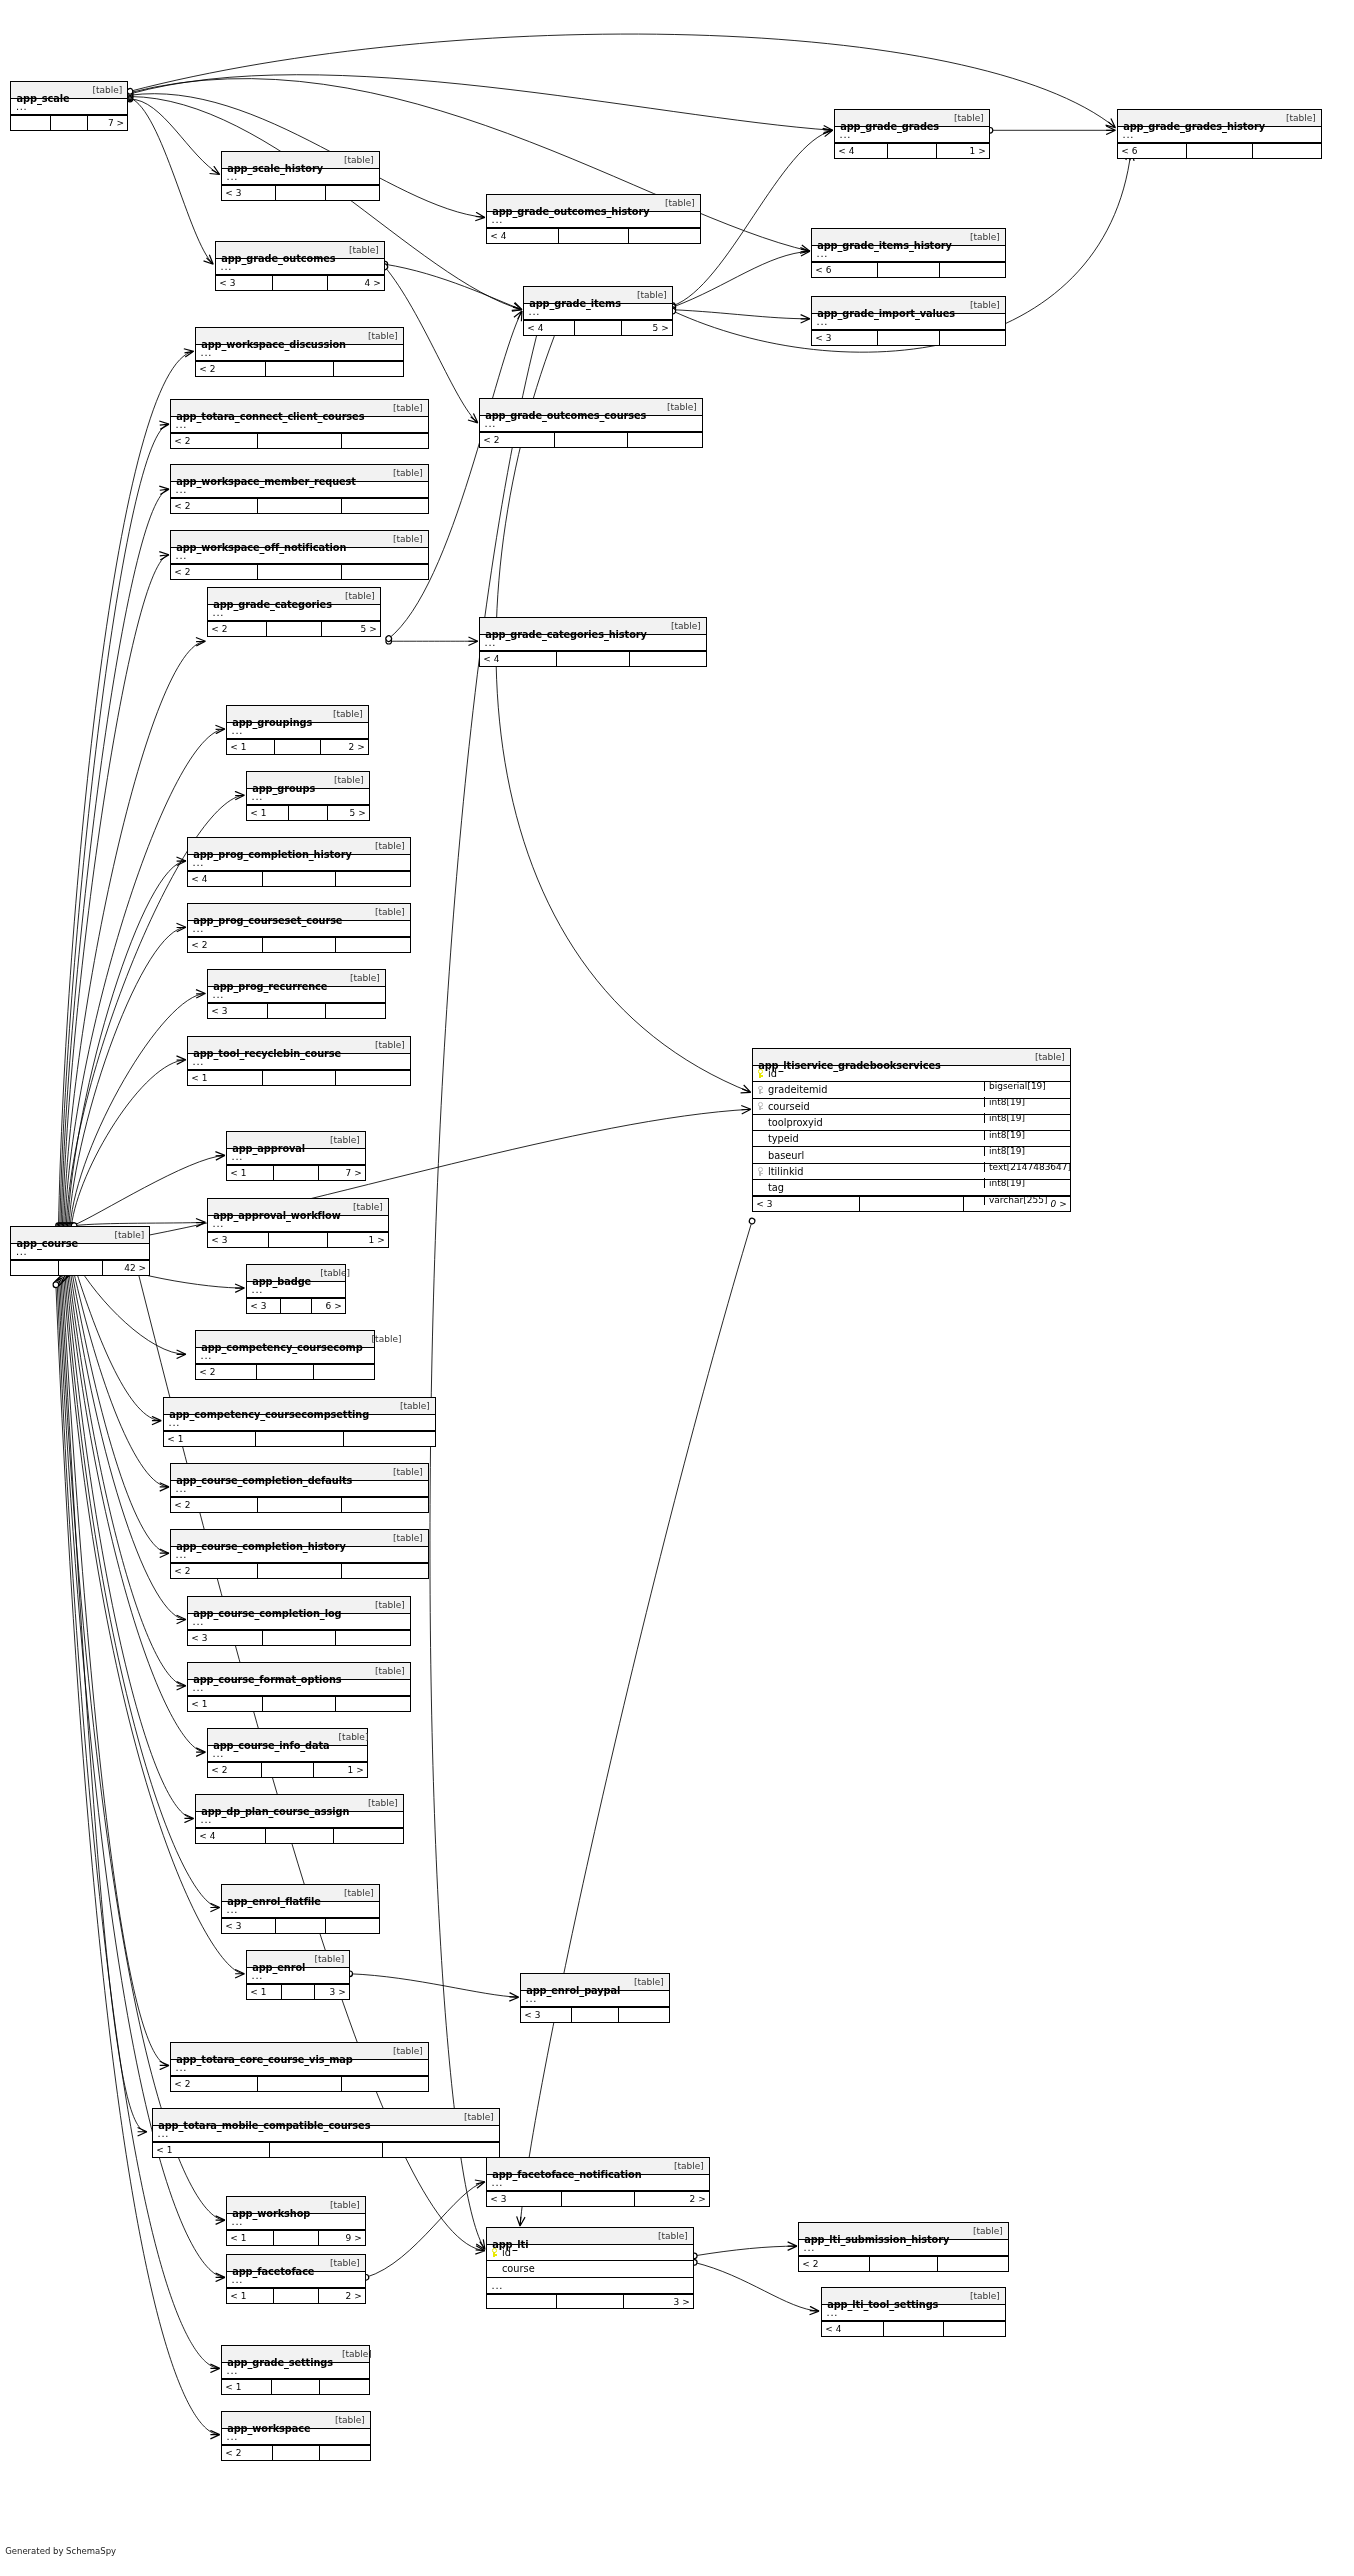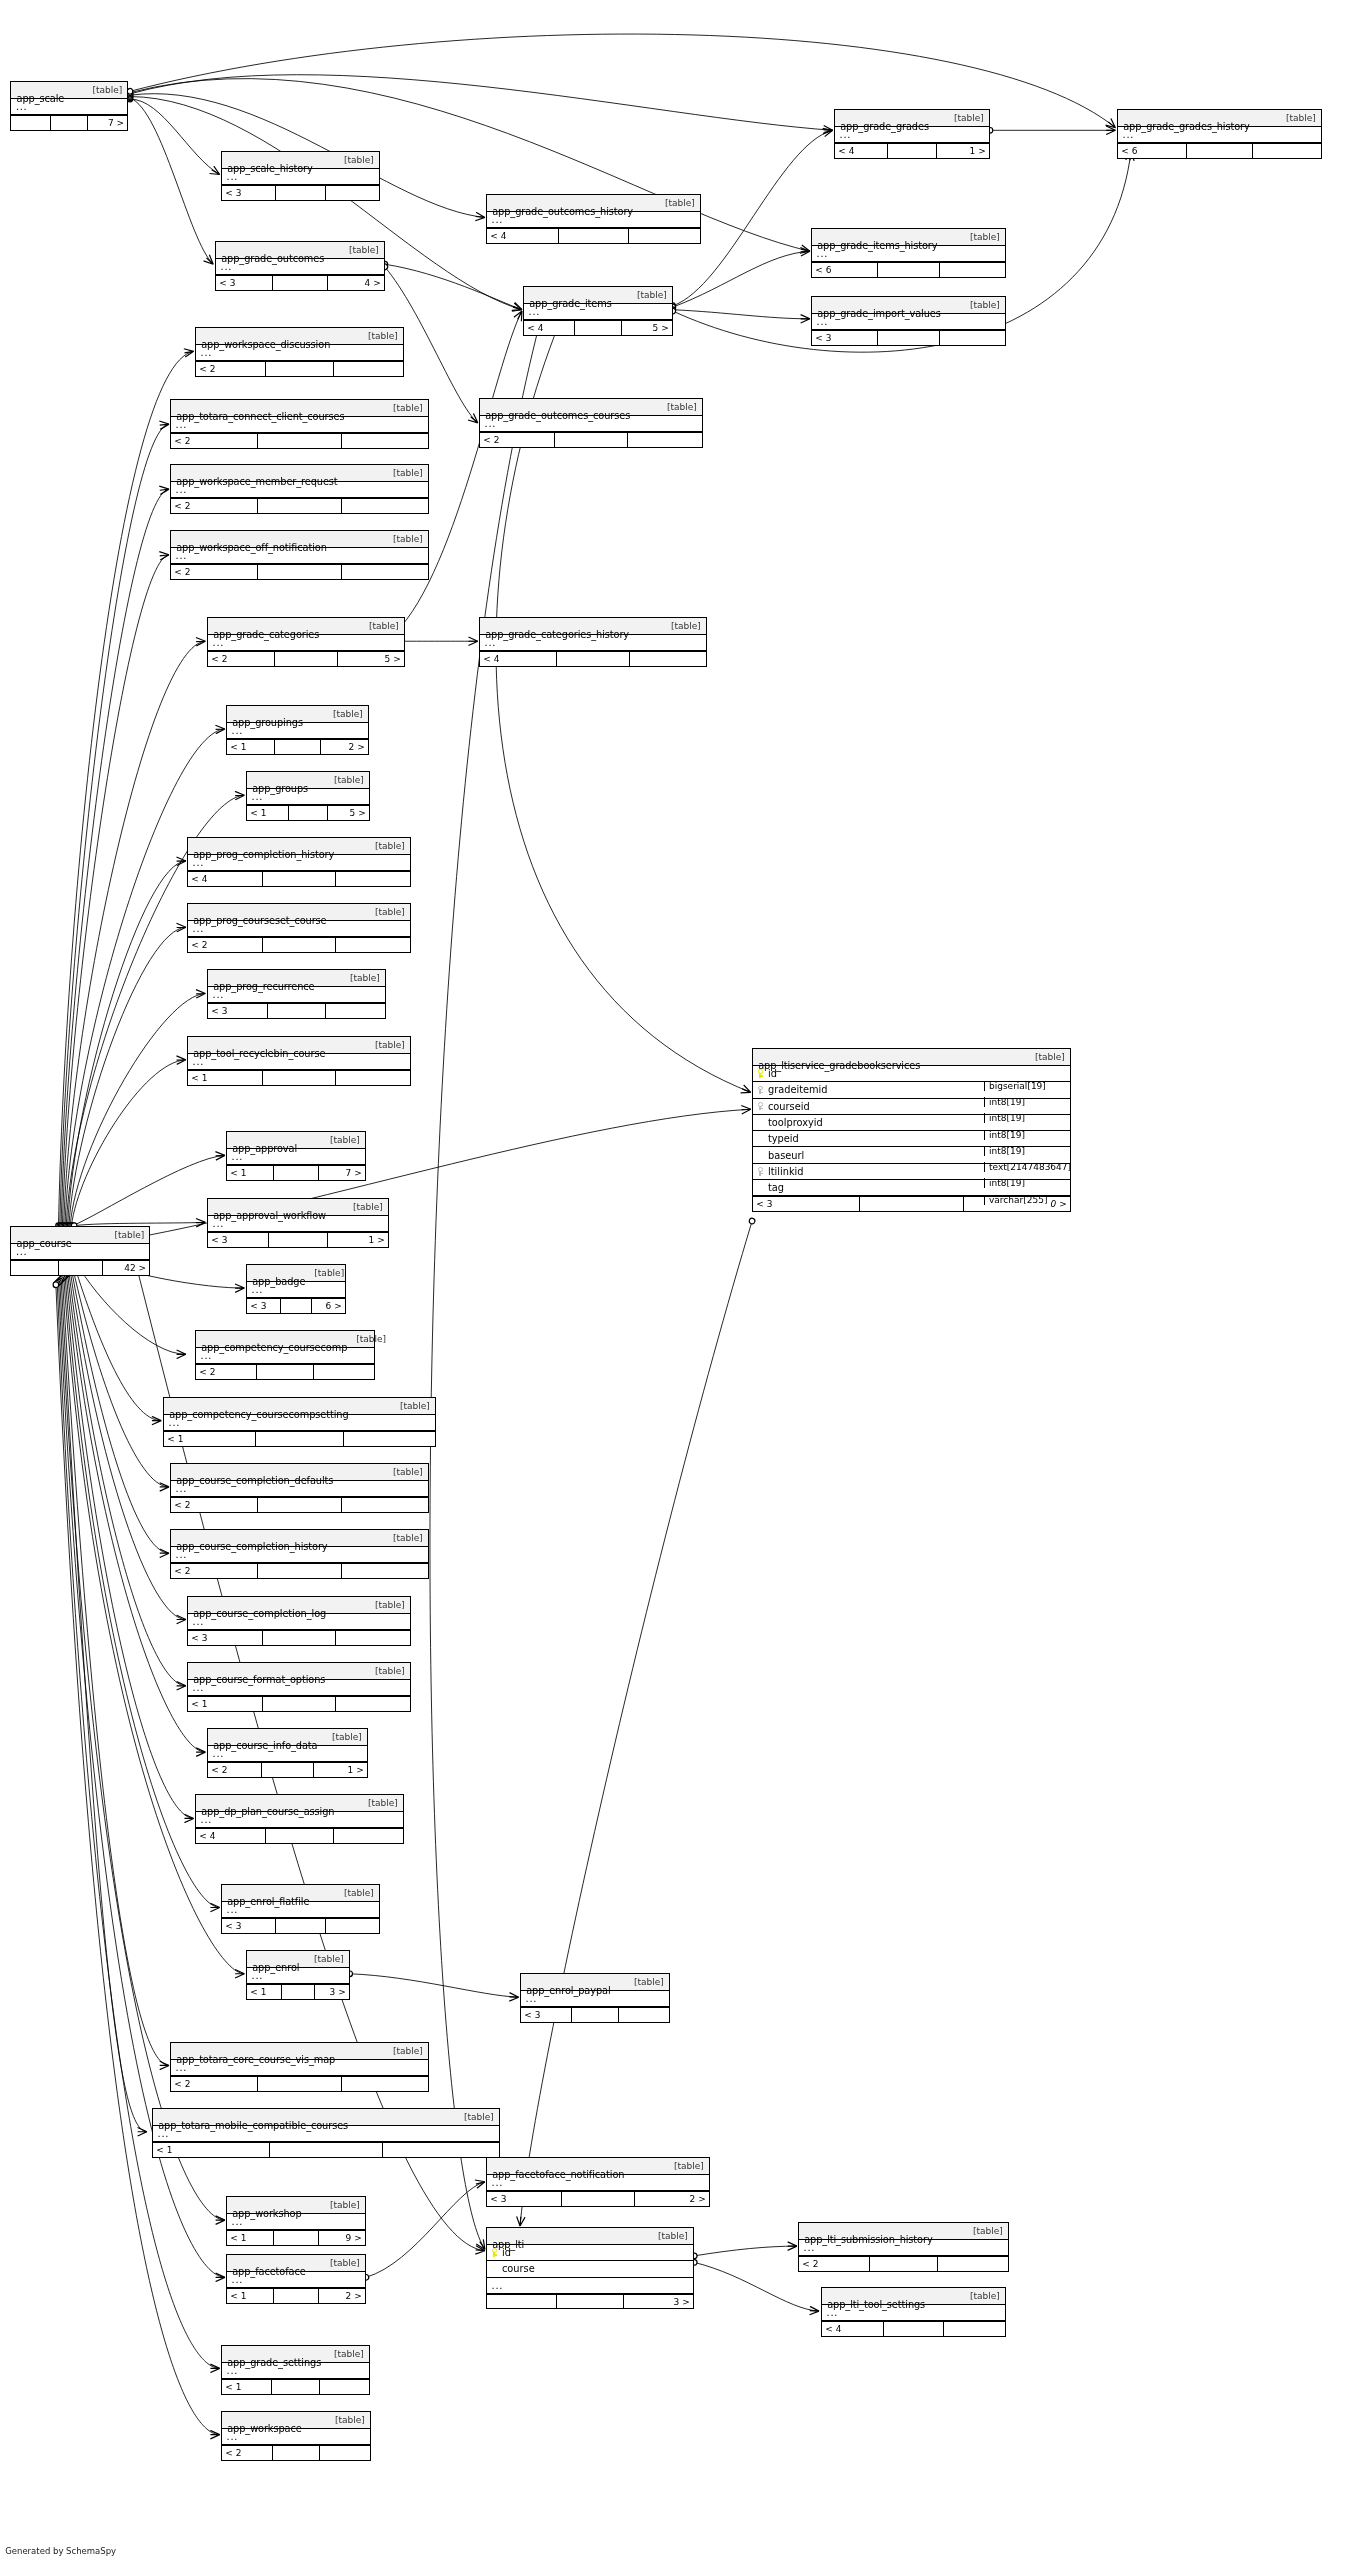--- a/index.html
+++ b/index.html
@@ -4,21 +4,21 @@
 <style>
   html,body{margin:0;padding:0;background:#ffffff;}
   body{font-family:"DejaVu Sans","Liberation Sans",sans-serif;}
   #canvas{position:relative;width:1354px;height:2576px;overflow:hidden;background:#fff;}
   #edges{position:absolute;left:0;top:0;width:1354px;height:2576px;pointer-events:none;}
 
   .tbl{position:absolute;border:1.3px solid #000;background:#fff;box-sizing:border-box;}
   .tbl .hdr{display:flex;align-items:center;justify-content:space-between;
             background:#f2f2f2;border-bottom:1.3px solid #000;
             padding:2px 5.2px;height:17px;box-sizing:border-box;white-space:nowrap;}
-  .tbl .hdr .nm{font-weight:normal;font-size:9.8px;color:#000;letter-spacing:-0.1px;margin-top:16px;}
+  .tbl .hdr .nm{font-weight:bold;font-size:9.8px;color:#000;letter-spacing:-0.1px;margin-top:16px;}
   .tbl .hdr .tg{font-size:9px;color:#333;padding-left:9px;}
 
   .tbl .row{display:flex;align-items:center;height:16.3px;box-sizing:border-box;
             border-bottom:0.7px solid #000;font-size:9.8px;color:#000;}
   .tbl .row:last-of-type{border-bottom:none;}
   .tbl .row .cname{flex:1;padding-left:3.9px;display:flex;align-items:center;gap:3.9px;white-space:nowrap;}
   .tbl .row .ctype{width:81px;border-left:0.7px solid #000;padding-left:3.9px;white-space:nowrap;font-size:9px;margin-top:24px;}
   .tbl .row.ellip .cname{padding-left:4.6px;letter-spacing:0.7px;color:#000;}
 
   .keyi{width:7.2px;height:8.5px;display:inline-block;position:relative;flex:0 0 7.2px;}
@@ -301,21 +301,21 @@
         </div>
         <div class="row ellip">
           <span class="cname">...</span>
         </div>
         <div class="foot">
           <span class="fl">&lt; 2</span>
           <span class="fm"></span>
           <span class="fr"></span>
         </div>
       </div>
-      <div class="tbl" style="left: 207px; top: 617px; width: 198px;">
+      <div class="tbl" style="left: 207px; top: 587px; width: 174px;">
         <div class="hdr">
           <span class="nm">app_grade_categories</span>
           <span class="tg">[table]</span>
         </div>
         <div class="row ellip">
           <span class="cname">...</span>
         </div>
         <div class="foot">
           <span class="fl">&lt; 2</span>
           <span class="fm"></span>

